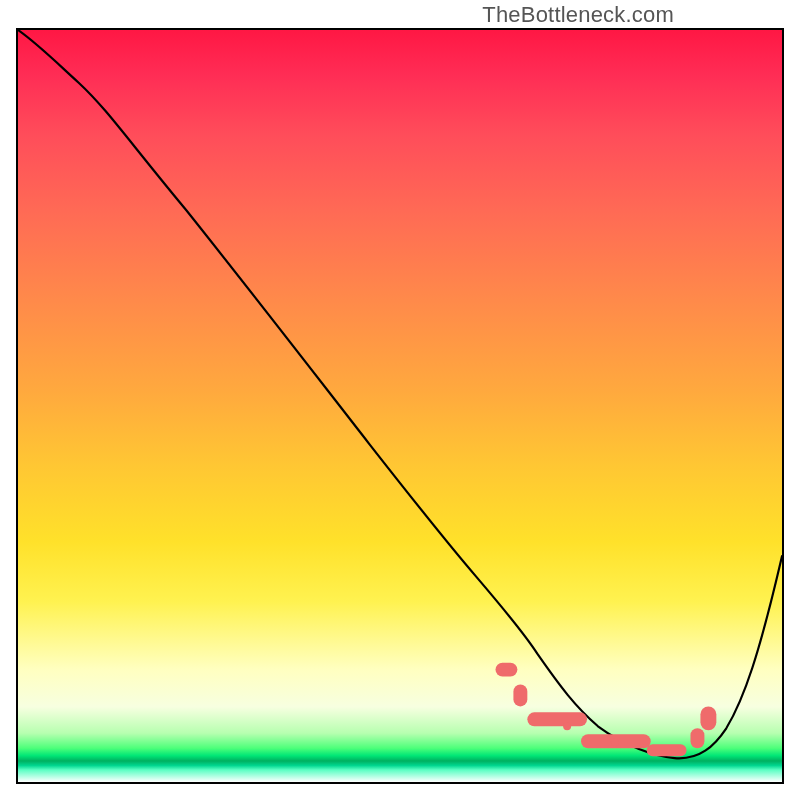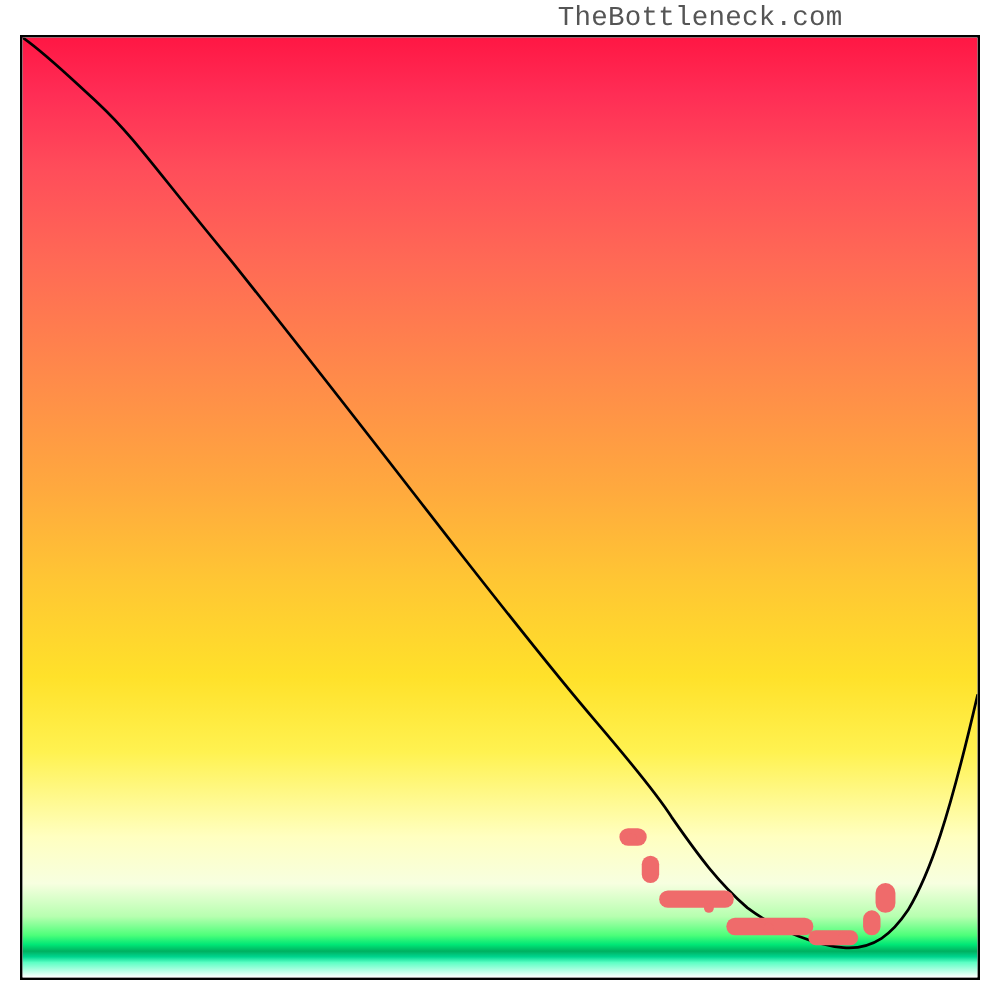--- a/index.html
+++ b/index.html
@@ -8,21 +8,20 @@
     width: 800px;
     height: 800px;
     background: #ffffff;
     font-family: Arial, Helvetica, sans-serif;
     overflow: hidden;
   }
   .stage {
     position: relative;
     width: 686px;
     height: 800px;
-    font-family: Liberation Mono, monospace;
   }
   .watermark {
     position: absolute;
     top: 2px;
     right: 12px;
     color: #555;
     font-size: 22px;
     font-weight: 400;
     letter-spacing: 0.2px;
     z-index: 5;

